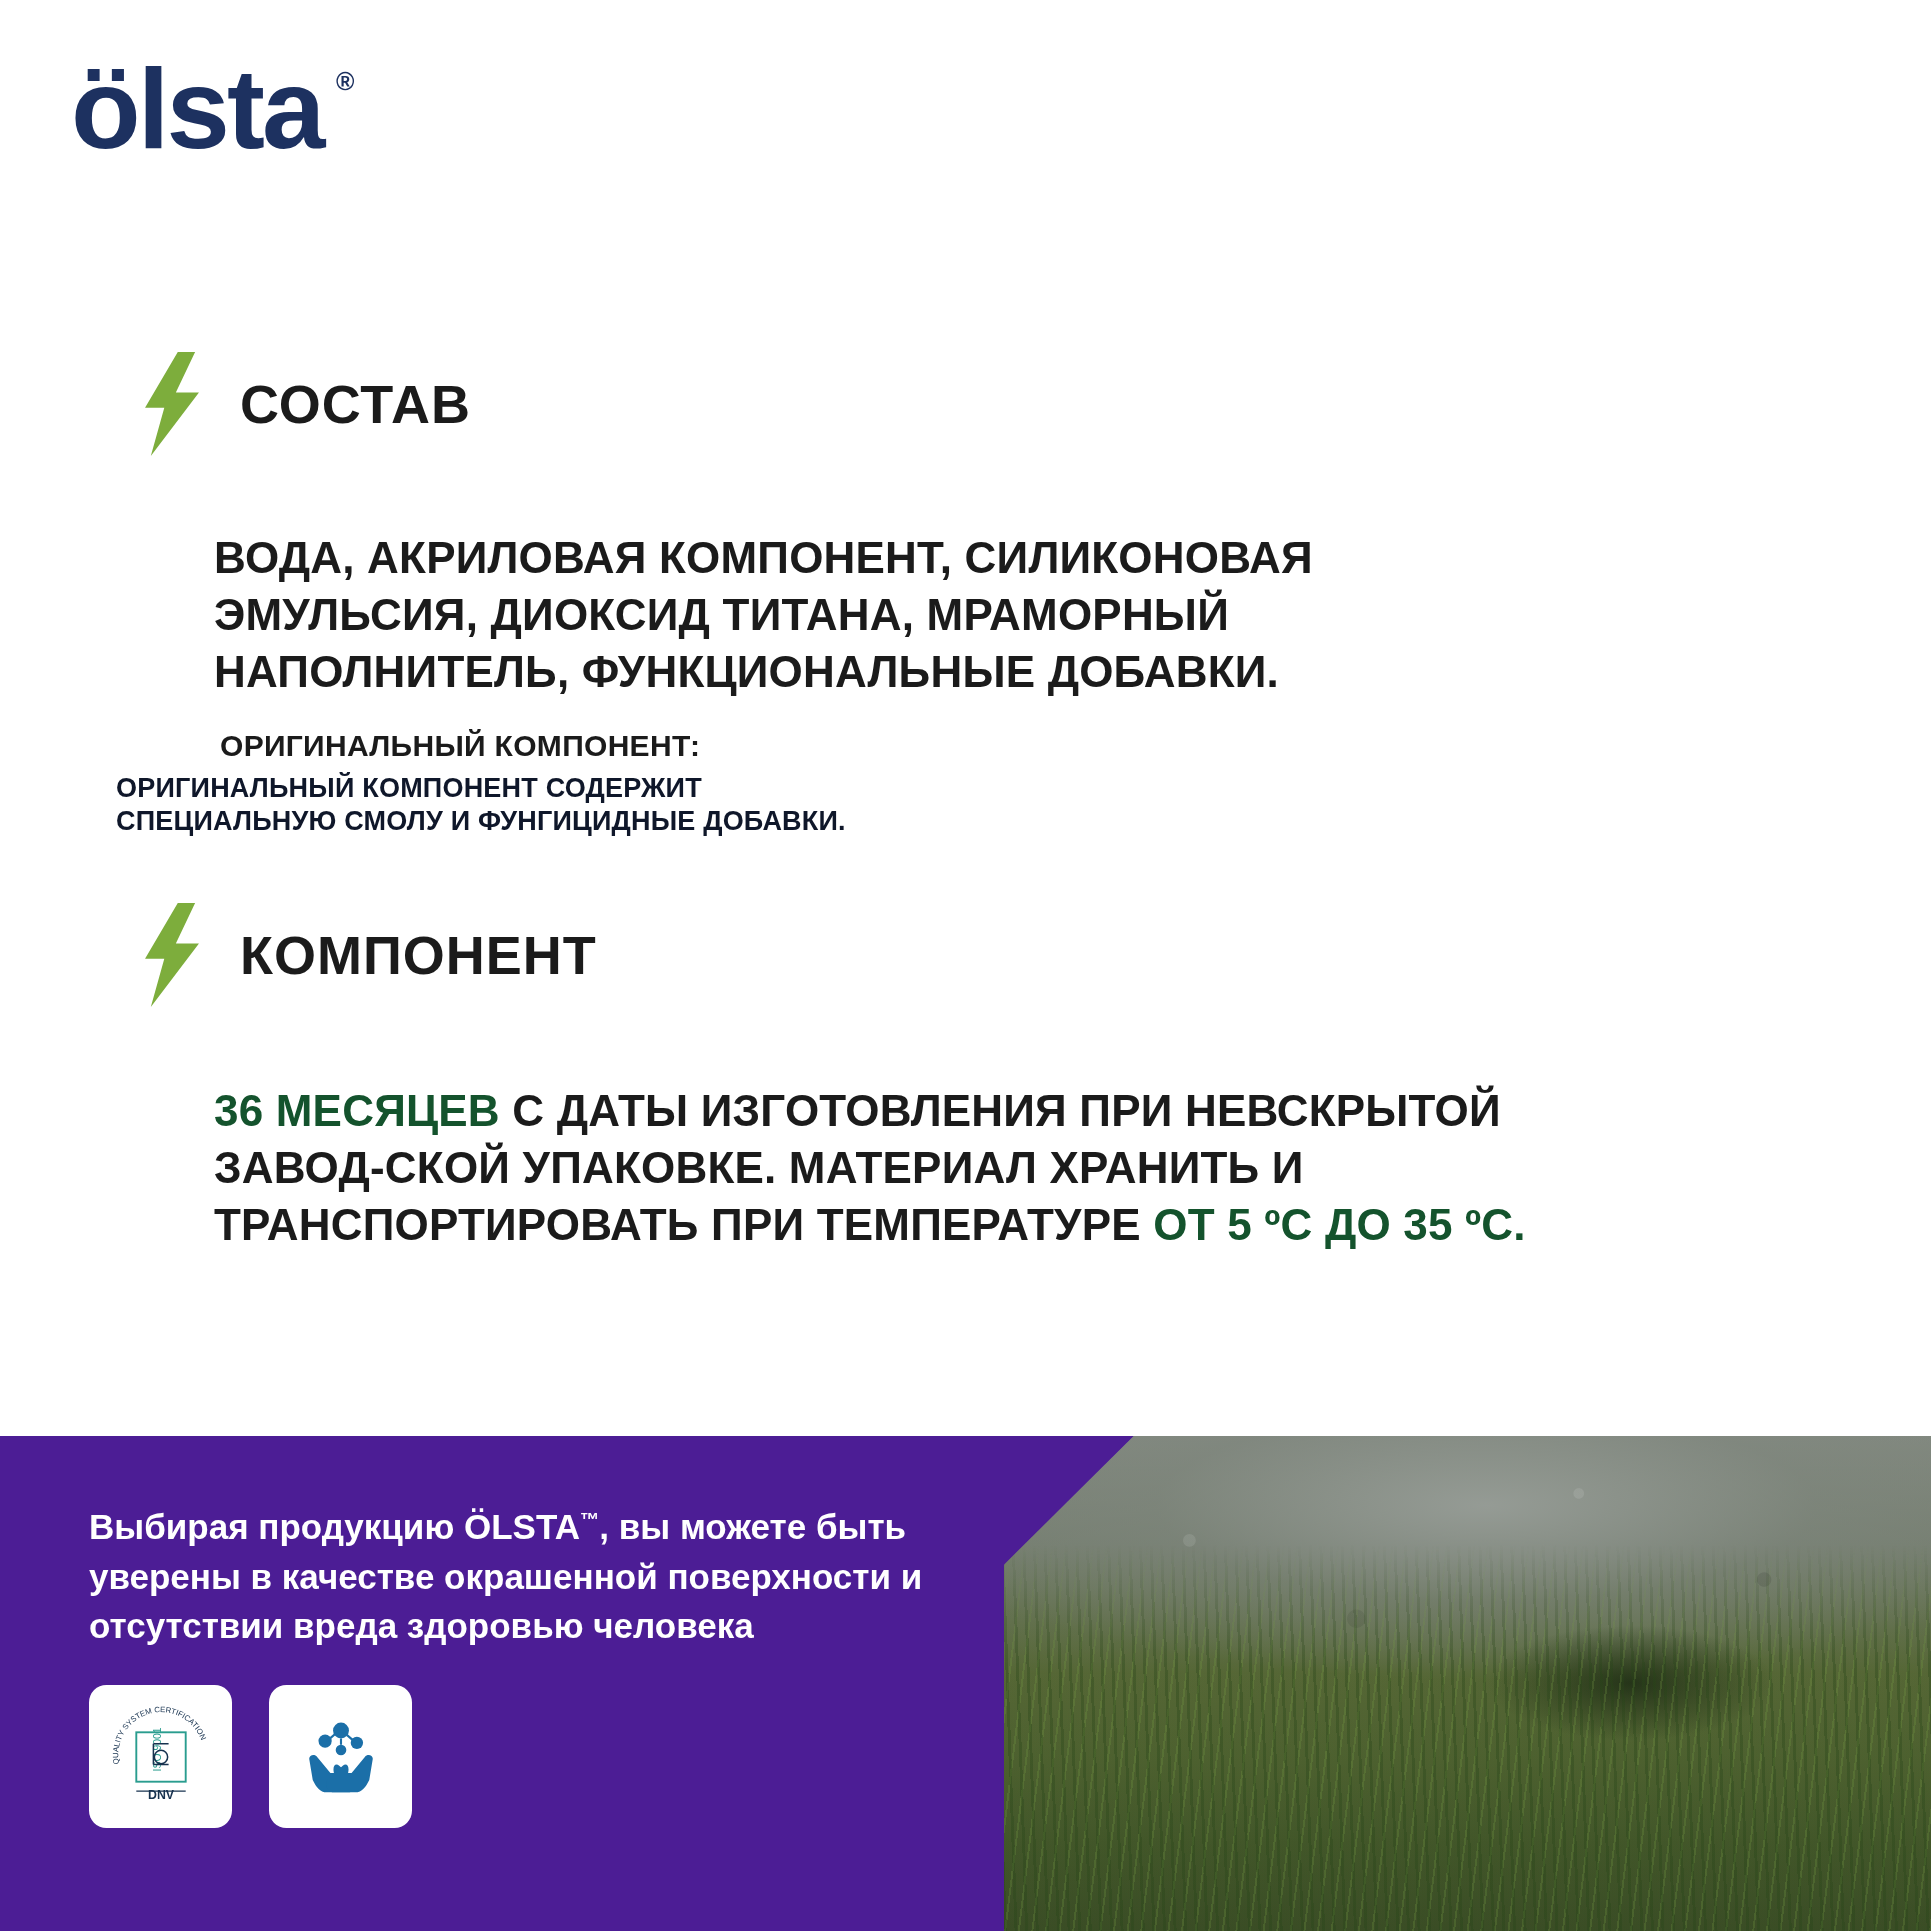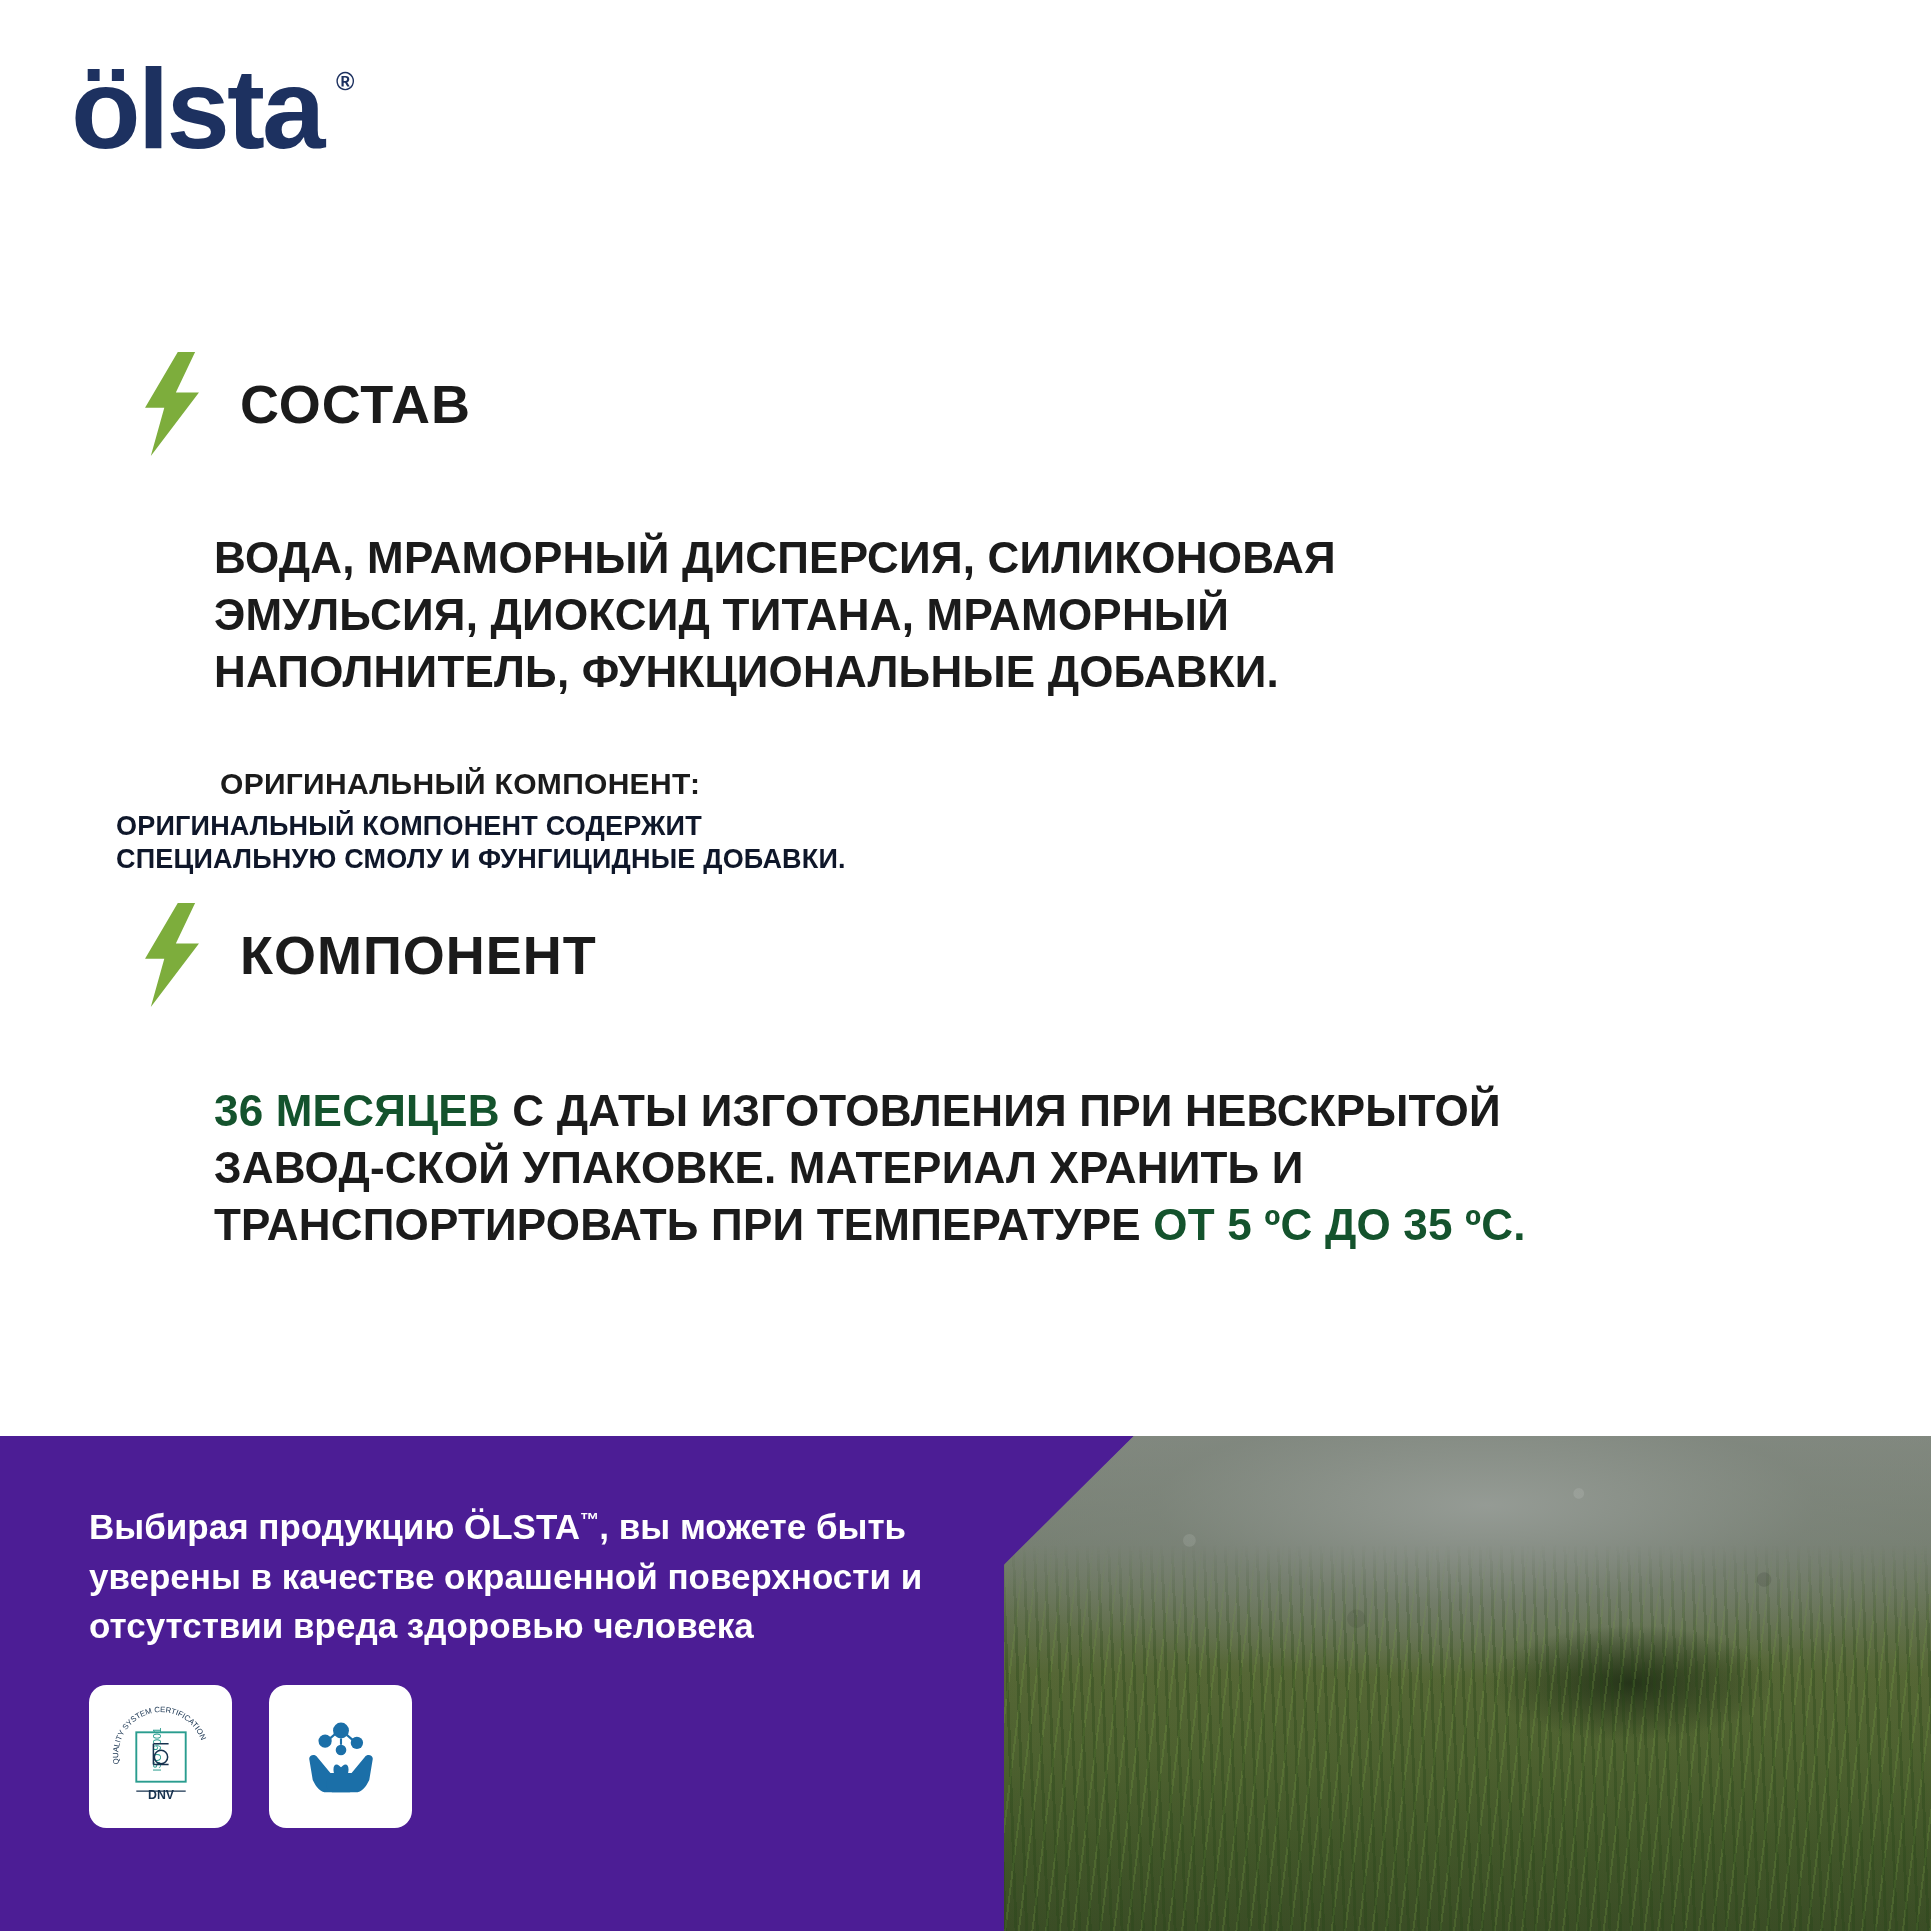--- a/index.html
+++ b/index.html
@@ -189,23 +189,23 @@
 </div>
 
 <div class="section" style="top:352px;">
   <div class="sec-head">
     <svg class="bolt" viewBox="0 0 56 108">
       <polygon points="34,0 0,58 20,58 6,108 56,42 32,42 52,0" fill="#7dad3c"></polygon>
     </svg>
     <div class="sec-title">СОСТАВ</div>
   </div>
 
-  <div class="body-text" style="margin-top:73px;">ВОДА, МРАМОРНЫЙ ДИСПЕРСИЯ, СИЛИКОНОВАЯ ЭМУЛЬСИЯ, ДИОКСИД ТИТАНА, МРАМОРНЫЙ НАПОЛНИТЕЛЬ, ФУНКЦИОНАЛЬНЫЕ ДОБАВКИ.</div>
-
-  <div class="sub-label" style="margin-top:66px;">ОРИГИНАЛЬНЫЙ КОМПОНЕНТ:</div>
+  <div class="body-text" style="margin-top:73px;">ВОДА, АКРИЛОВАЯ КОМПОНЕНТ, СИЛИКОНОВАЯ ЭМУЛЬСИЯ, ДИОКСИД ТИТАНА, МРАМОРНЫЙ НАПОЛНИТЕЛЬ, ФУНКЦИОНАЛЬНЫЕ ДОБАВКИ.</div>
+
+  <div class="sub-label" style="margin-top:28px;">ОРИГИНАЛЬНЫЙ КОМПОНЕНТ:</div>
   <div class="sub-text" style="margin-top:9.7px;">ОРИГИНАЛЬНЫЙ КОМПОНЕНТ   СОДЕРЖИТ</div>
   <div class="sub-text">СПЕЦИАЛЬНУЮ СМОЛУ И ФУНГИЦИДНЫЕ ДОБАВКИ.</div>
 </div>
 
 <div class="section" style="top:903px;">
   <div class="sec-head">
     <svg class="bolt" viewBox="0 0 56 108">
       <polygon points="34,0 0,58 20,58 6,108 56,42 32,42 52,0" fill="#7dad3c"></polygon>
     </svg>
     <div class="sec-title">КОМПОНЕНТ</div>

